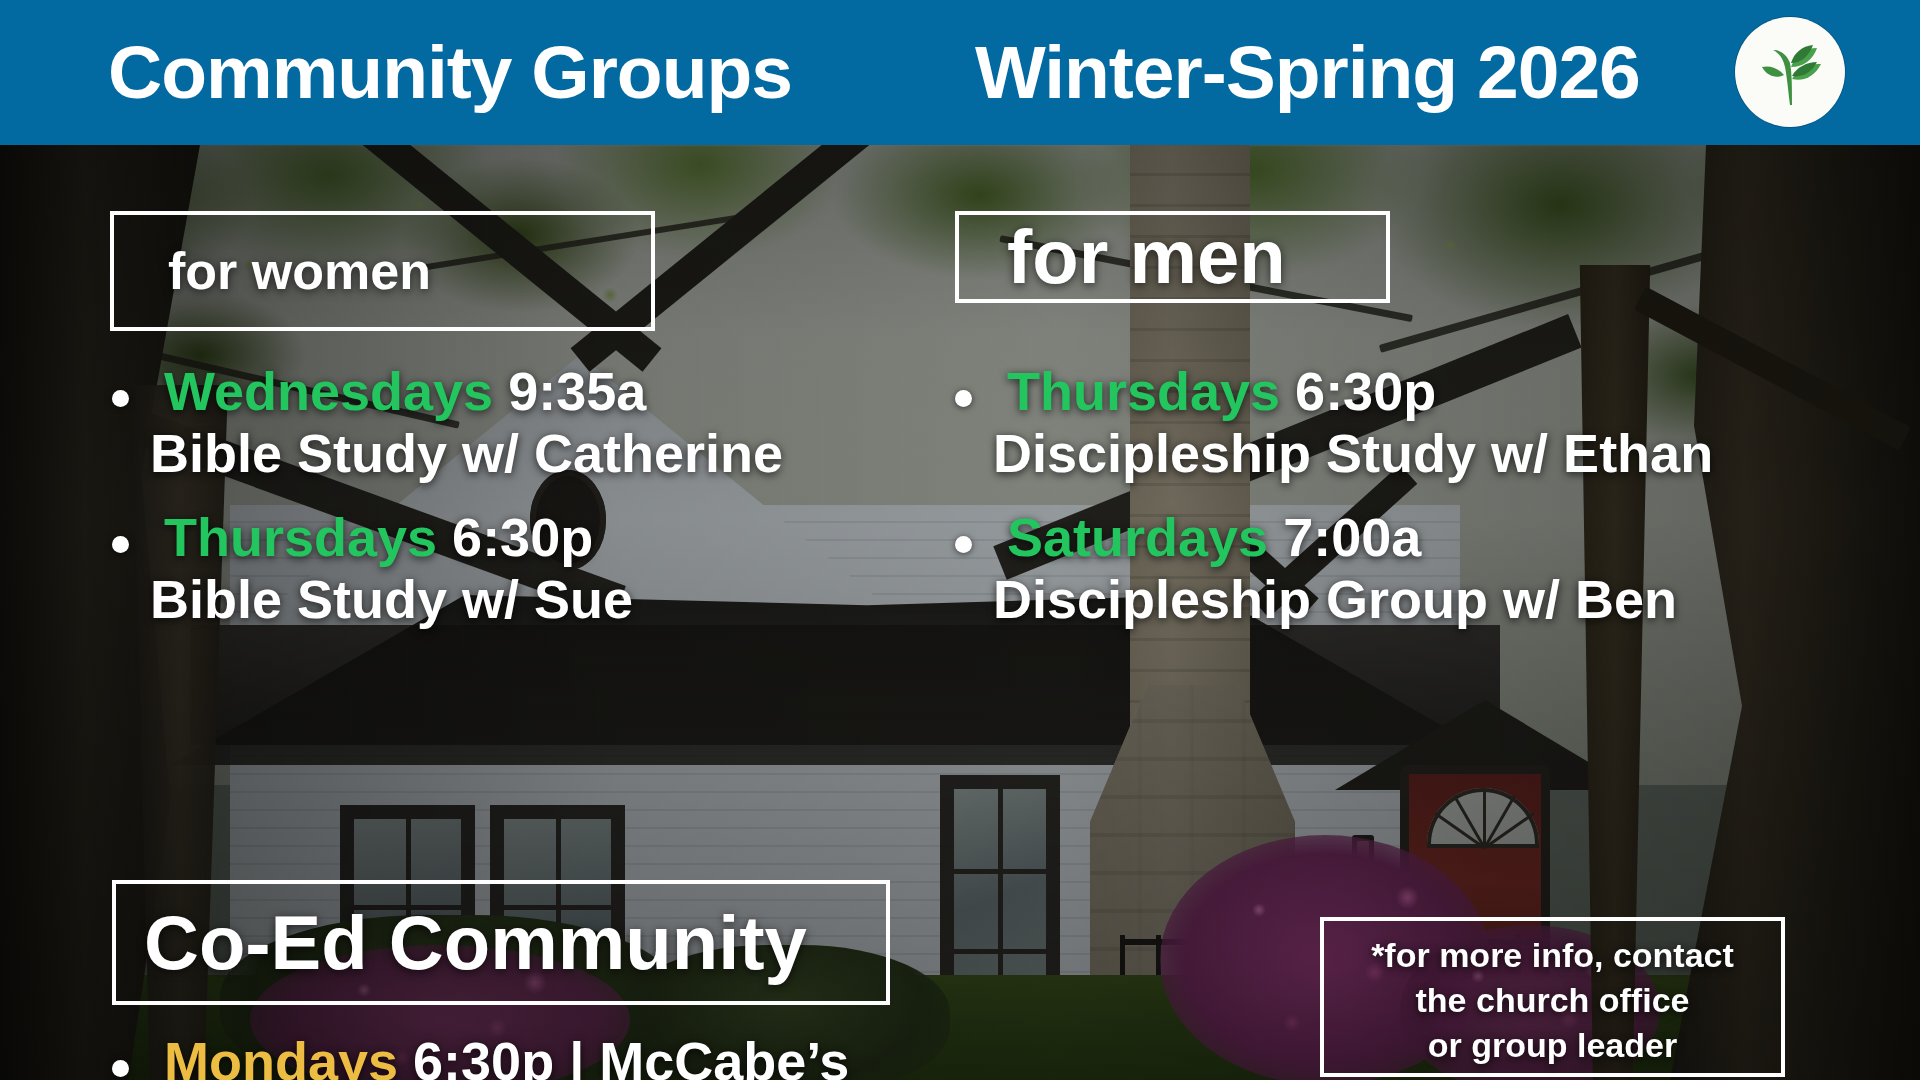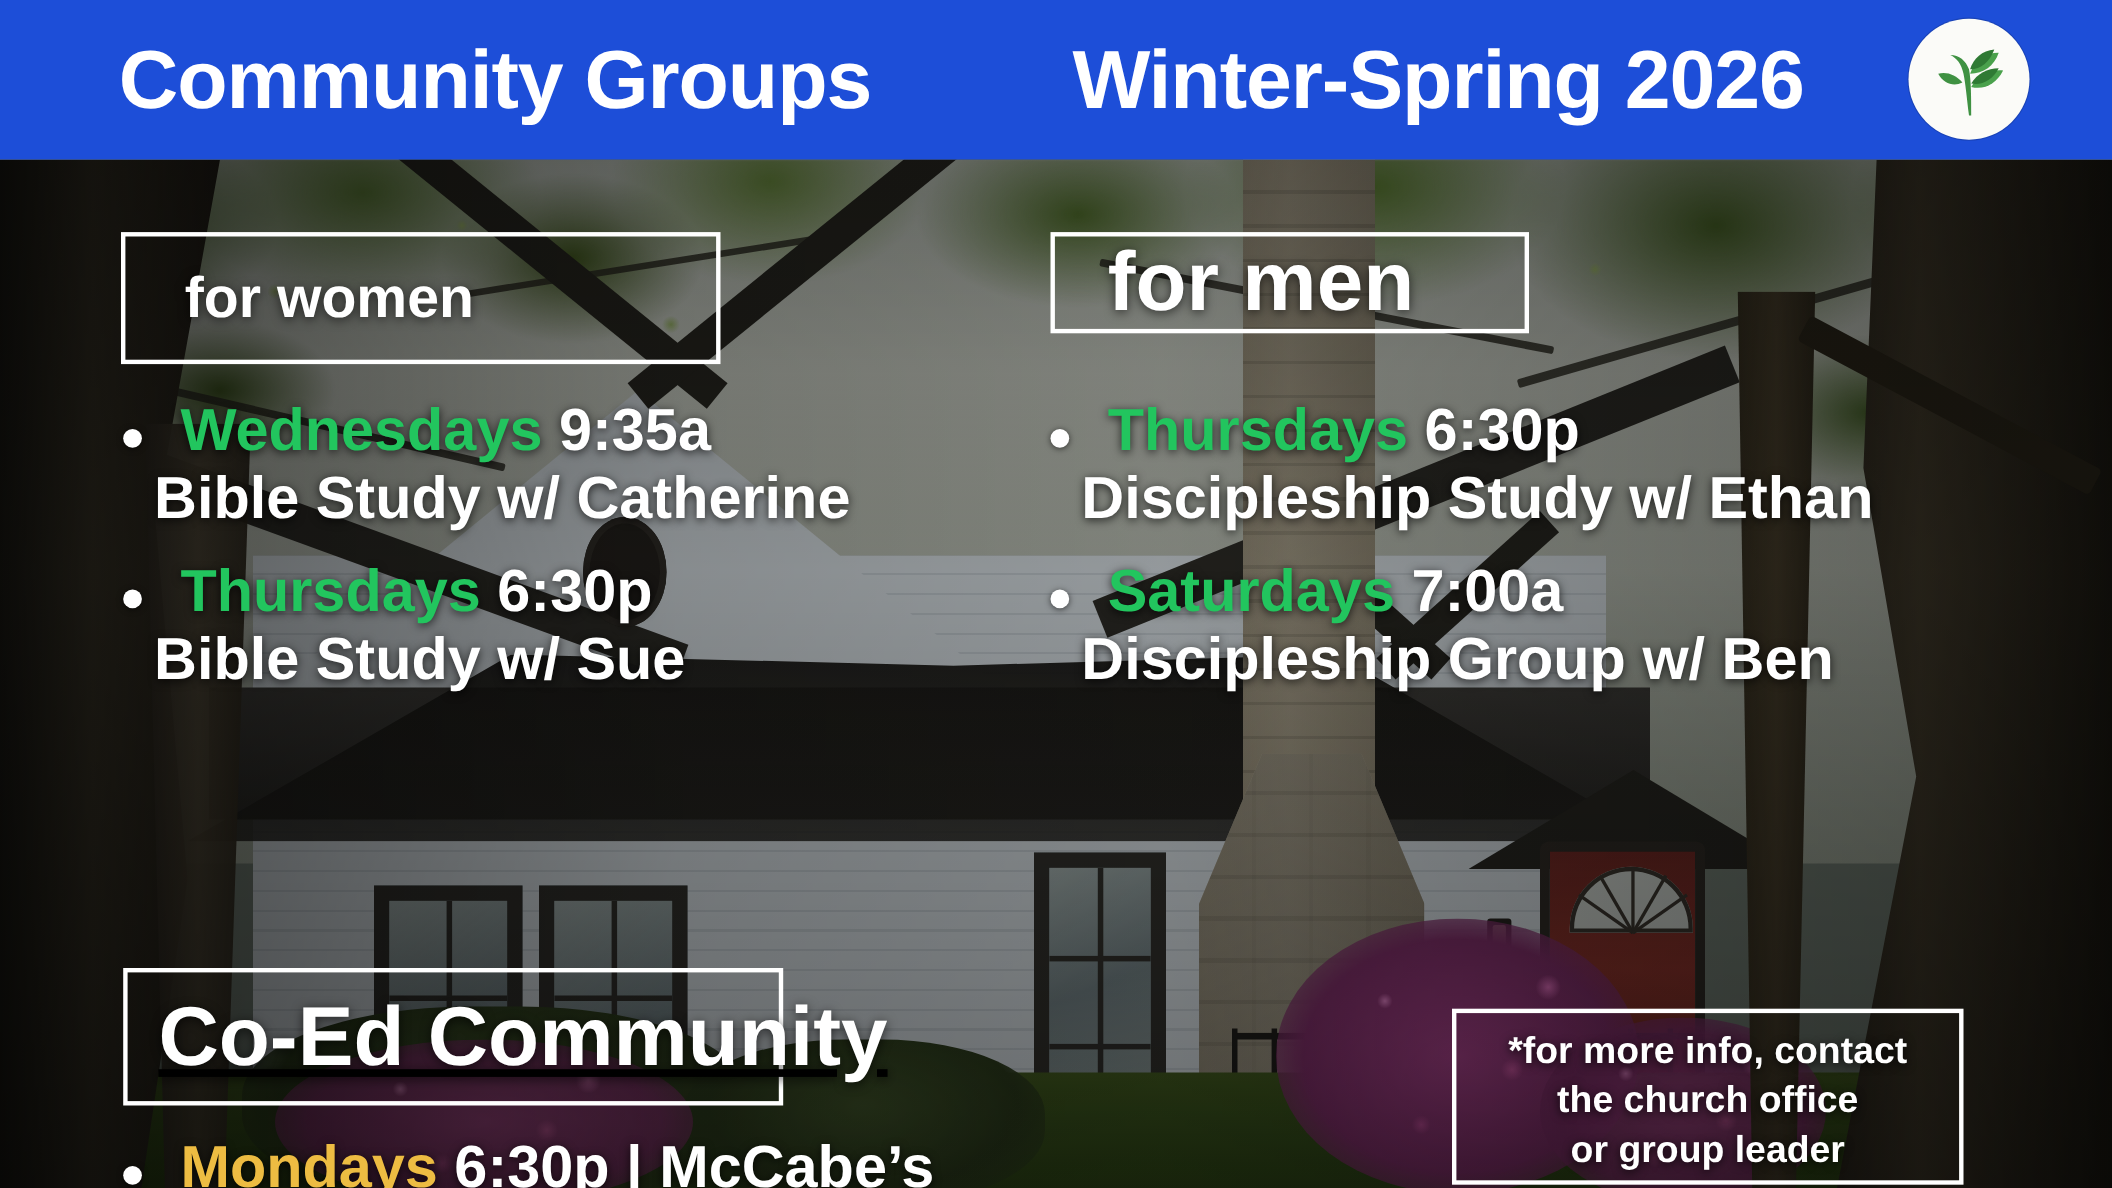--- a/index.html
+++ b/index.html
@@ -7,21 +7,21 @@
   body{
     width:1920px;height:1080px;overflow:hidden;
     font-family:"Liberation Sans","DejaVu Sans",sans-serif;
     background:#1f1f1f;
   }
   .slide{position:relative;width:1920px;height:1080px;overflow:hidden;}
 
   
   .header{
     position:absolute;left:0;top:0;width:1920px;height:145px;
-    background:#1d4ed8;z-index:40;
+    background:#0369a1;z-index:40;
   }
   .hdr-title{
     position:absolute;left:108px;top:22px;
     font-size:75px;font-weight:bold;color:#ffffff;
     letter-spacing:-1px;line-height:100px;
   }
   .hdr-season{
     position:absolute;left:975px;top:22px;
     font-size:75px;font-weight:bold;color:#ffffff;
     letter-spacing:-1px;line-height:100px;
@@ -238,36 +238,36 @@
     color:#ffffff;font-weight:bold;white-space:nowrap;
     text-shadow:0 2px 10px rgba(0,0,0,.65);
   }
 
   #box-women{left:110px;top:66px;width:545px;height:120px;padding-left:54px;}
   #box-women .box-label{font-size:52px;line-height:80px;}
 
   #box-men{left:955px;top:66px;width:435px;height:92px;padding-left:48px;}
   #box-men .box-label{font-size:76px;line-height:80px;}
 
-  #box-coed{left:112px;top:735px;width:600px;height:125px;padding-left:28px;text-decoration:underline;}
+  #box-coed{left:112px;top:735px;width:778px;height:125px;padding-left:28px;}
   #box-coed .box-label{font-size:76px;line-height:80px;}
 
   .list{position:absolute;}
   .li{position:relative;margin-bottom:22px;}
   .bullet{
     position:absolute;left:0;top:30px;width:17px;height:17px;border-radius:50%;
     background:#ffffff;box-shadow:0 1px 6px rgba(0,0,0,.6);
   }
   .li-line1{
     margin-left:52px;font-size:54px;font-weight:bold;line-height:62px;
     color:#ffffff;white-space:nowrap;text-shadow:0 2px 9px rgba(0,0,0,.75);
   }
   .li-line1 .day{color:#22c55e;}
   .li-line2{
-    margin-left:28px;font-size:54px;font-weight:bold;line-height:62px;
+    margin-left:38px;font-size:54px;font-weight:bold;line-height:62px;
     color:#ffffff;white-space:nowrap;text-shadow:0 2px 9px rgba(0,0,0,.75);
   }
   .li-single{
     margin-left:52px;font-size:54px;font-weight:bold;line-height:62px;
     color:#ffffff;white-space:nowrap;text-shadow:0 2px 9px rgba(0,0,0,.75);
   }
   .li-single .day{color:#edbc42;}
 
   #list-women{left:112px;top:215px;}
   #list-men{left:955px;top:215px;}

